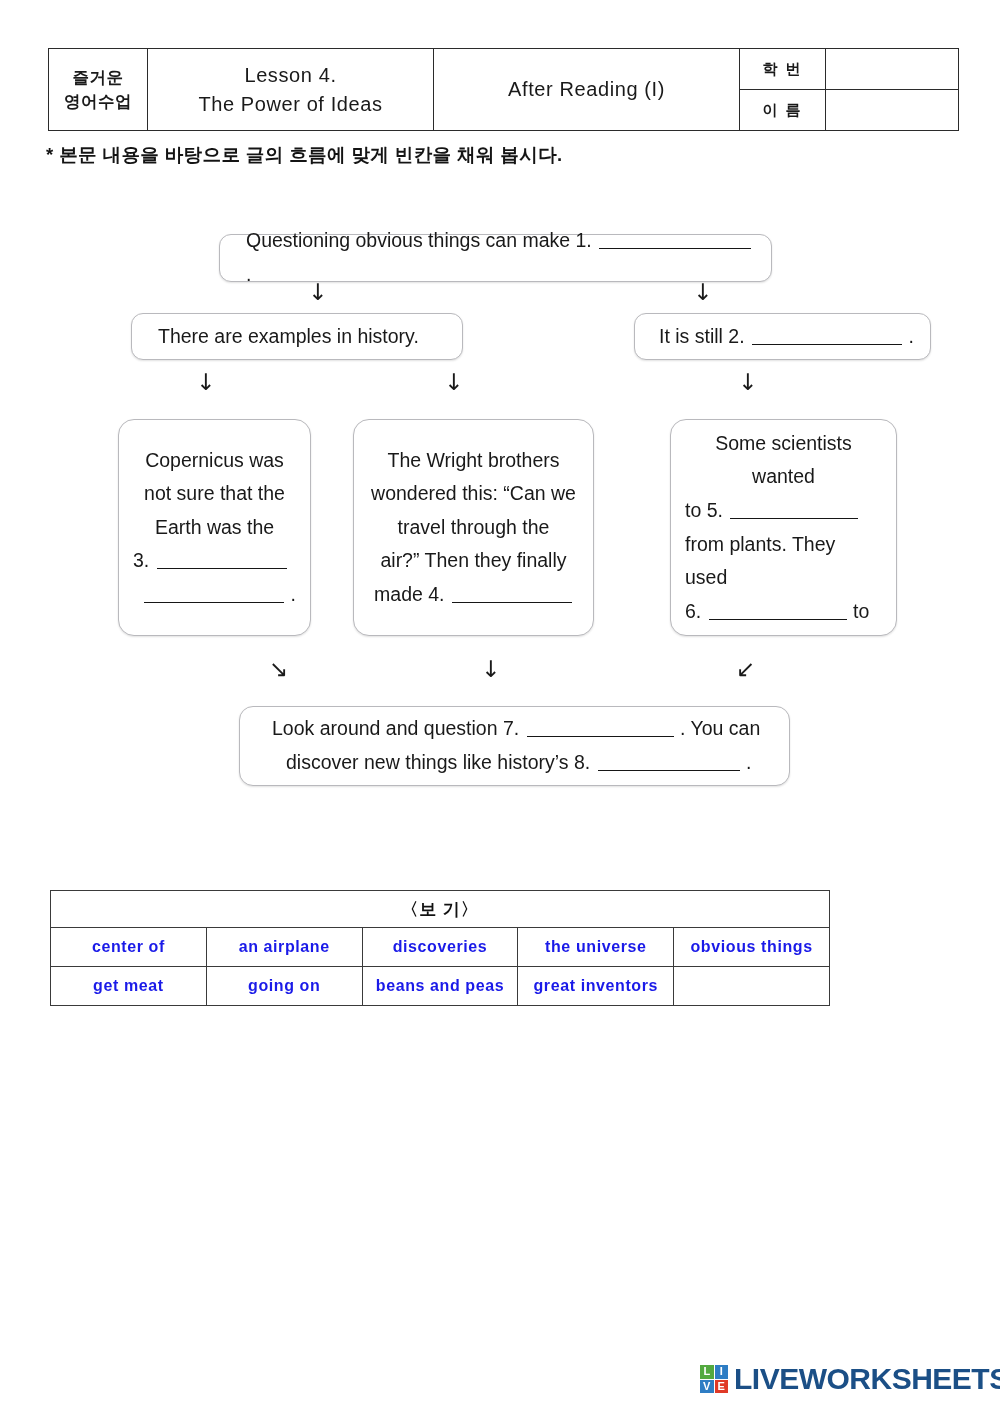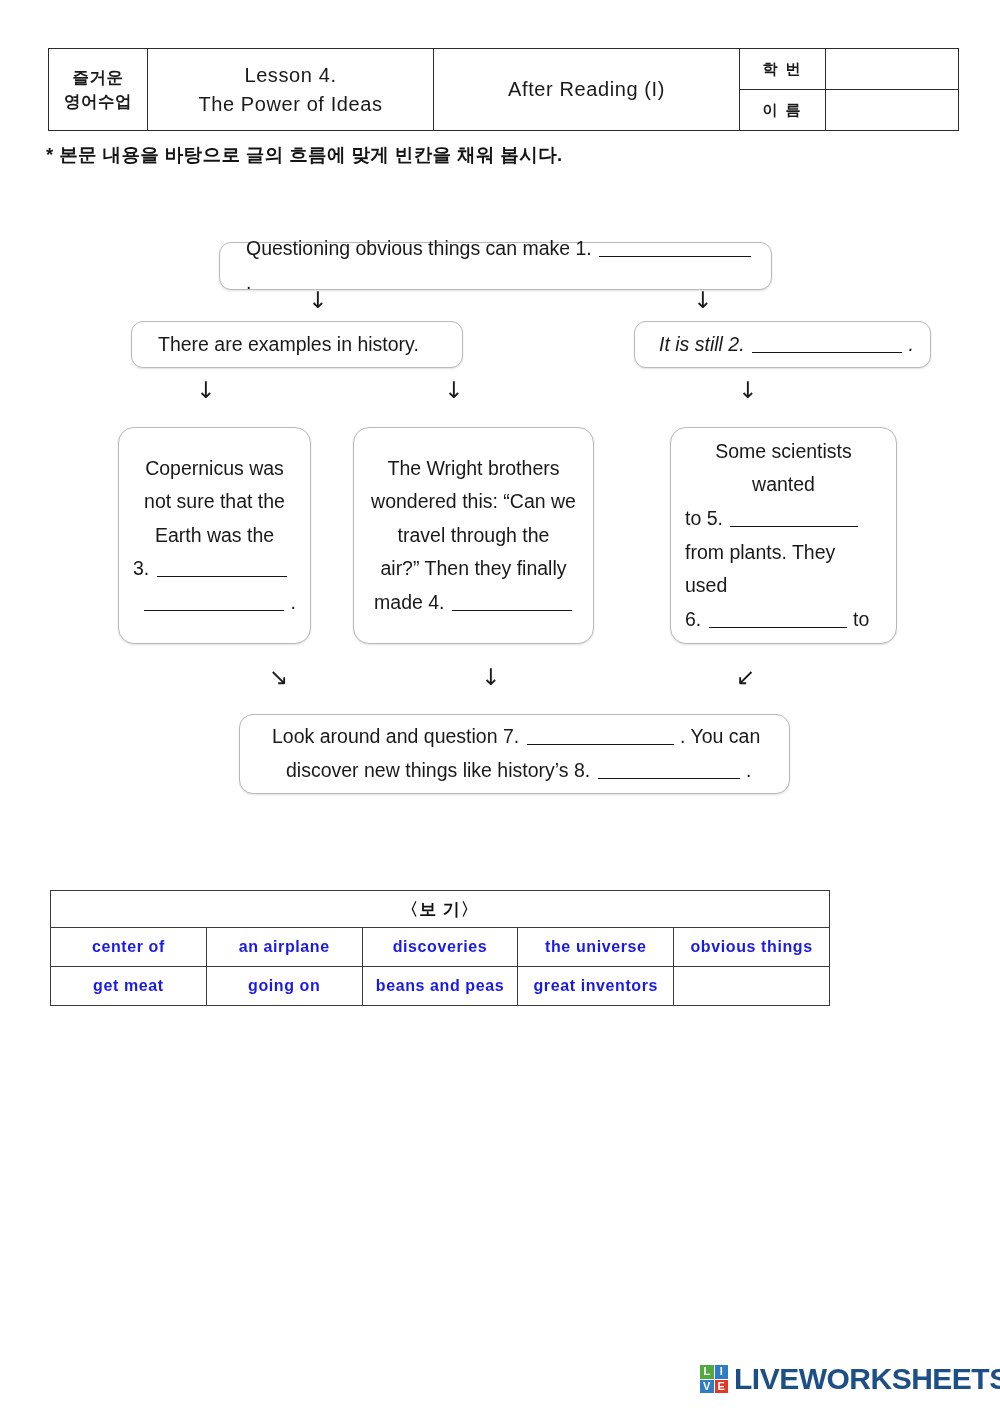--- a/index.html
+++ b/index.html
@@ -71,21 +71,21 @@
     font-weight: bold;
     letter-spacing: 0.4px;
     color: #141414;
     white-space: nowrap;
   }
 
   
   .flow {
     position: absolute;
     left: 0;
-    top: 8px;
+    top: 0;
     width: 932px;
     height: 820px;
   }
   .node {
     position: absolute;
     box-sizing: border-box;
     background: #ffffff;
     border: 1px solid #b9b9bd;
     border-radius: 12px;
     box-shadow: 0 1px 2px rgba(0,0,0,0.12);
@@ -104,21 +104,21 @@
     border-bottom: 1.7px solid #161616;
     vertical-align: baseline;
     height: 1.15em;
     margin: 0 1px -2px 2px;
   }
 
   #node-top        { left: 219px; top: 234px;  width: 553px; height: 48px; }
   #node-top .inner { text-align: left; padding-left: 12px; }
   #node-history    { left: 131px; top: 313px;  width: 332px; height: 47px; }
   #node-history .inner { text-align: left; padding-left: 12px; }
-  #node-still      { left: 634px; top: 313px;  width: 297px; height: 47px; font-style: italic; }
+  #node-still      { left: 634px; top: 313px;  width: 297px; height: 47px; }
   #node-still .inner { text-align: left; padding-left: 10px; }
 
   #node-copernicus { left: 118px; top: 419px;  width: 193px; height: 217px; border-radius: 16px; }
   #node-wright     { left: 353px; top: 419px;  width: 241px; height: 217px; border-radius: 16px; }
   #node-scientists { left: 670px; top: 419px;  width: 227px; height: 217px; border-radius: 16px; }
 
   #node-bottom     { left: 239px; top: 706px;  width: 551px; height: 80px; border-radius: 14px; }
   #node-bottom .inner { text-align: left; padding-left: 18px; }
 
   .arrow {

